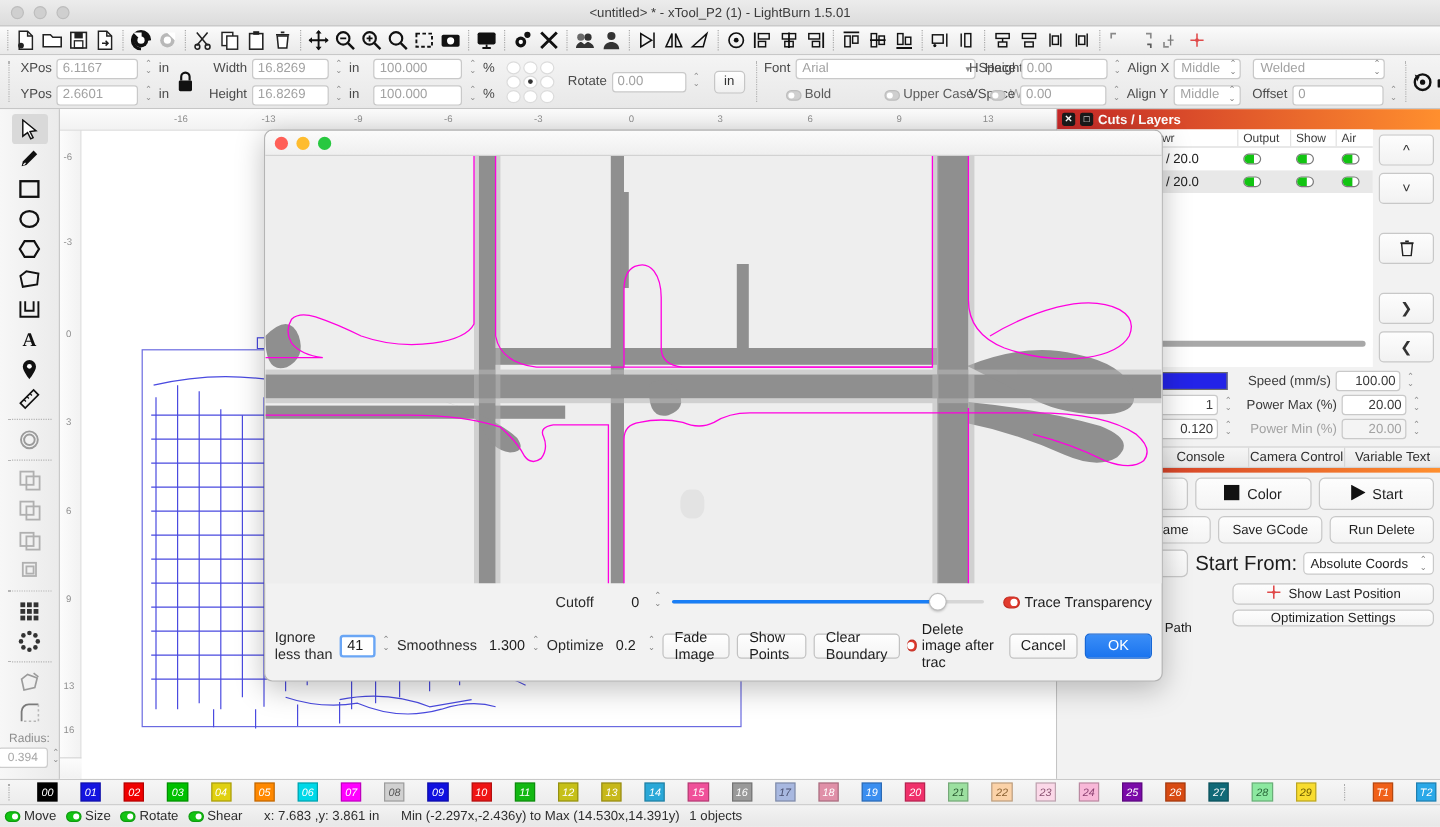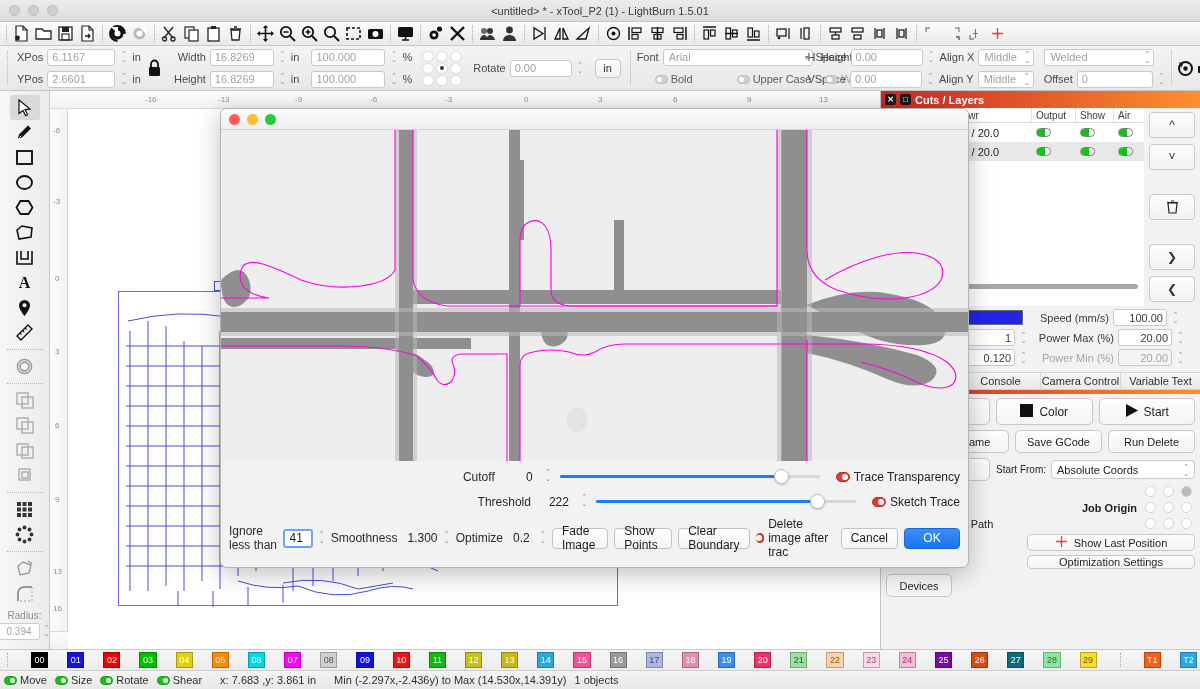--- a/index.html
+++ b/index.html
@@ -154,21 +154,21 @@
   .rowbtns { display:flex; align-items:center; gap:6px; }
   .dlgfield { height:19px; background:#fff; border:1px solid #bdbdbd; border-radius:3px; font-size:12px; color:#1d1d1d; padding:0 4px; display:flex; align-items:center; }
   .dlgfield.focus { border:2px solid #6aa6f5; }
   .dbtn { height:21px; background: linear-gradient(#fefefe,#f4f4f4); border:1px solid #c2c2c2; border-radius:4px; font-size:12px; color:#1d1d1d; display:flex;align-items:center;justify-content:center; padding:0 9px; }
   .dbtn.primary { background: linear-gradient(#3b8ef7,#1a74ef); border-color:#1667d6; color:#fff; min-width:56px; }
   .redchk { display:flex; align-items:center; gap:4px; font-size:12px; color:#1d1d1d; }
   .redchk .box { width:14px;height:10px;border-radius:5px;background:#e23b2e;border:1px solid #c32d22; position:relative; }
   .redchk .box::after { content:''; position:absolute; right:1px; top:1px; width:6px;height:6px;border-radius:50%;background:#fff; }
 
   
-  .palette { height: 21px; background: linear-gradient(#f6f6f6,#ececec); border-top:1px solid #c9c9c9; display:flex; align-items:center; padding:0 3px; gap:19px; flex:none; }
+  .palette { height: 21px; background: linear-gradient(#f6f6f6,#ececec); border-top:1px solid #c9c9c9; display:flex; align-items:center; padding:0 3px; gap:19px; flex:none;font-style:italic; }
   .sw { width:19px; height:16px; border:1px solid rgba(0,0,0,.25); display:flex; align-items:center; justify-content:center; font-size:9px; }
   .pal-sep { width:1px; height:14px; border-left:1px dotted #aaa; margin:0 4px; }
   .statusbar { height:19px; background: linear-gradient(#f3f3f3,#e7e7e7); border-top:1px solid #cfcfcf; display:flex; align-items:center; gap:8px; padding:0 4px; font-size:11px; color:#2e2e2e; flex:none; }
   .stchk { display:flex; align-items:center; gap:3px; }
   .stchk .box { width:13px;height:9px;border-radius:5px;background:#12c412;border:1px solid #0f9c0f; position:relative; }
   .stchk .box::after { content:''; position:absolute; right:1px;top:1px;width:5px;height:5px;border-radius:50%;background:#fff; }
 </style>
 </head>
 <body>
 
@@ -952,21 +952,21 @@
                   <circle cx="6" cy="6" r="5" fill="none" stroke="#111" stroke-width="1.6" stroke-dasharray="2.6 2"></circle>
                 </svg></span>
             <span>Frame</span>
           </div>
           <div class="lbtn sm">Save GCode</div>
           <div class="lbtn sm">Run Delete</div>
         </div>
         <div class="lrow">
           <div class="lbtn sm" style="flex:0 0 104px">Go to Origin</div>
           <div style="display:flex;align-items:center;gap:5px;flex:1">
-            <span style="font-size:10px;color:#1d1d1d">Start From:</span>
+            <span style="font-size:17px;color:#1d1d1d">Start From:</span>
             <span class="devsel greenlabel" style="height:19px">
               <span>Absolute Coords</span>
               <span class="chev chevs"></span>
             </span>
           </div>
         </div>
         <div class="lrow" style="align-items:flex-start">
           <div style="flex:1;display:flex;flex-direction:column;gap:4px">
             <div style="display:flex;align-items:center;gap:5px">
               <span class="stchk">
@@ -981,34 +981,20 @@
               <span style="font-size:11px;color:#a0a0a0">rigin</span>
             </div>
             <div style="display:flex;align-items:center;gap:5px">
               <span class="stchk">
                   <span class="box" style="background:#12c412"></span>
                 </span>
               <span style="font-size:11px;color:#1d1d1d">Optimize Cut Path</span>
             </div>
           </div>
           <div style="flex:0 0 168px;display:flex;flex-direction:column;gap:4px">
-            <div style="display:flex;align-items:center;gap:8px;justify-content:flex-end">
-              <span style="font-size:11px;font-weight:bold;color:#1d1d1d">Job Origin</span>
-              <span class="origgrid">
-                <span class="odot"></span>
-                <span class="odot"></span>
-                <span class="odot on"></span>
-                <span class="odot"></span>
-                <span class="odot"></span>
-                <span class="odot"></span>
-                <span class="odot"></span>
-                <span class="odot"></span>
-                <span class="odot"></span>
-              </span>
-            </div>
             <div class="lbtn sm">
               <span><svg width="13" height="13" viewBox="0 0 13 13">
                     <path d="M6.5 1v11M1 6.5h11" stroke="#e04a4a" stroke-width="1.3"></path>
                     <circle cx="6.5" cy="6.5" r="1.5" fill="#e04a4a"></circle>
                   </svg></span>
               <span>Show Last Position</span>
             </div>
             <div class="lbtn sm">Optimization Settings</div>
           </div>
         </div>
@@ -1142,35 +1128,20 @@
         <span class="slider" style="flex:0 0 260px">
           <span class="track"></span>
           <span class="fill" style="width:85%"></span>
           <span class="knob" style="left:calc(85% - 7px)"></span>
         </span>
         <span class="redchk" style="margin-left:10px">
           <span class="box"></span>
           <span>Trace Transparency</span>
         </span>
       </div>
-      <div class="sliderrow">
-        <span style="flex:1"></span>
-        <span class="sl-label">Threshold</span>
-        <span class="dlgfield" style="width:36px;border:none;background:transparent;justify-content:flex-end">222</span>
-        <span class="sl-spin chevs"></span>
-        <span class="slider" style="flex:0 0 260px">
-          <span class="track"></span>
-          <span class="fill" style="width:85%"></span>
-          <span class="knob" style="left:calc(85% - 7px)"></span>
-        </span>
-        <span class="redchk" style="margin-left:10px">
-          <span class="box"></span>
-          <span>Sketch Trace</span>
-        </span>
-      </div>
       <div class="rowbtns">
         <span class="sl-label">Ignore less than</span>
         <span class="dlgfield focus" style="width:42px">41</span>
         <span class="sl-spin chevs"></span>
         <span class="sl-label">Smoothness</span>
         <span class="dlgfield" style="width:34px;border:none;background:transparent">1.300</span>
         <span class="sl-spin chevs"></span>
         <span class="sl-label">Optimize</span>
         <span class="dlgfield" style="width:26px;border:none;background:transparent">0.2</span>
         <span class="sl-spin chevs"></span>

